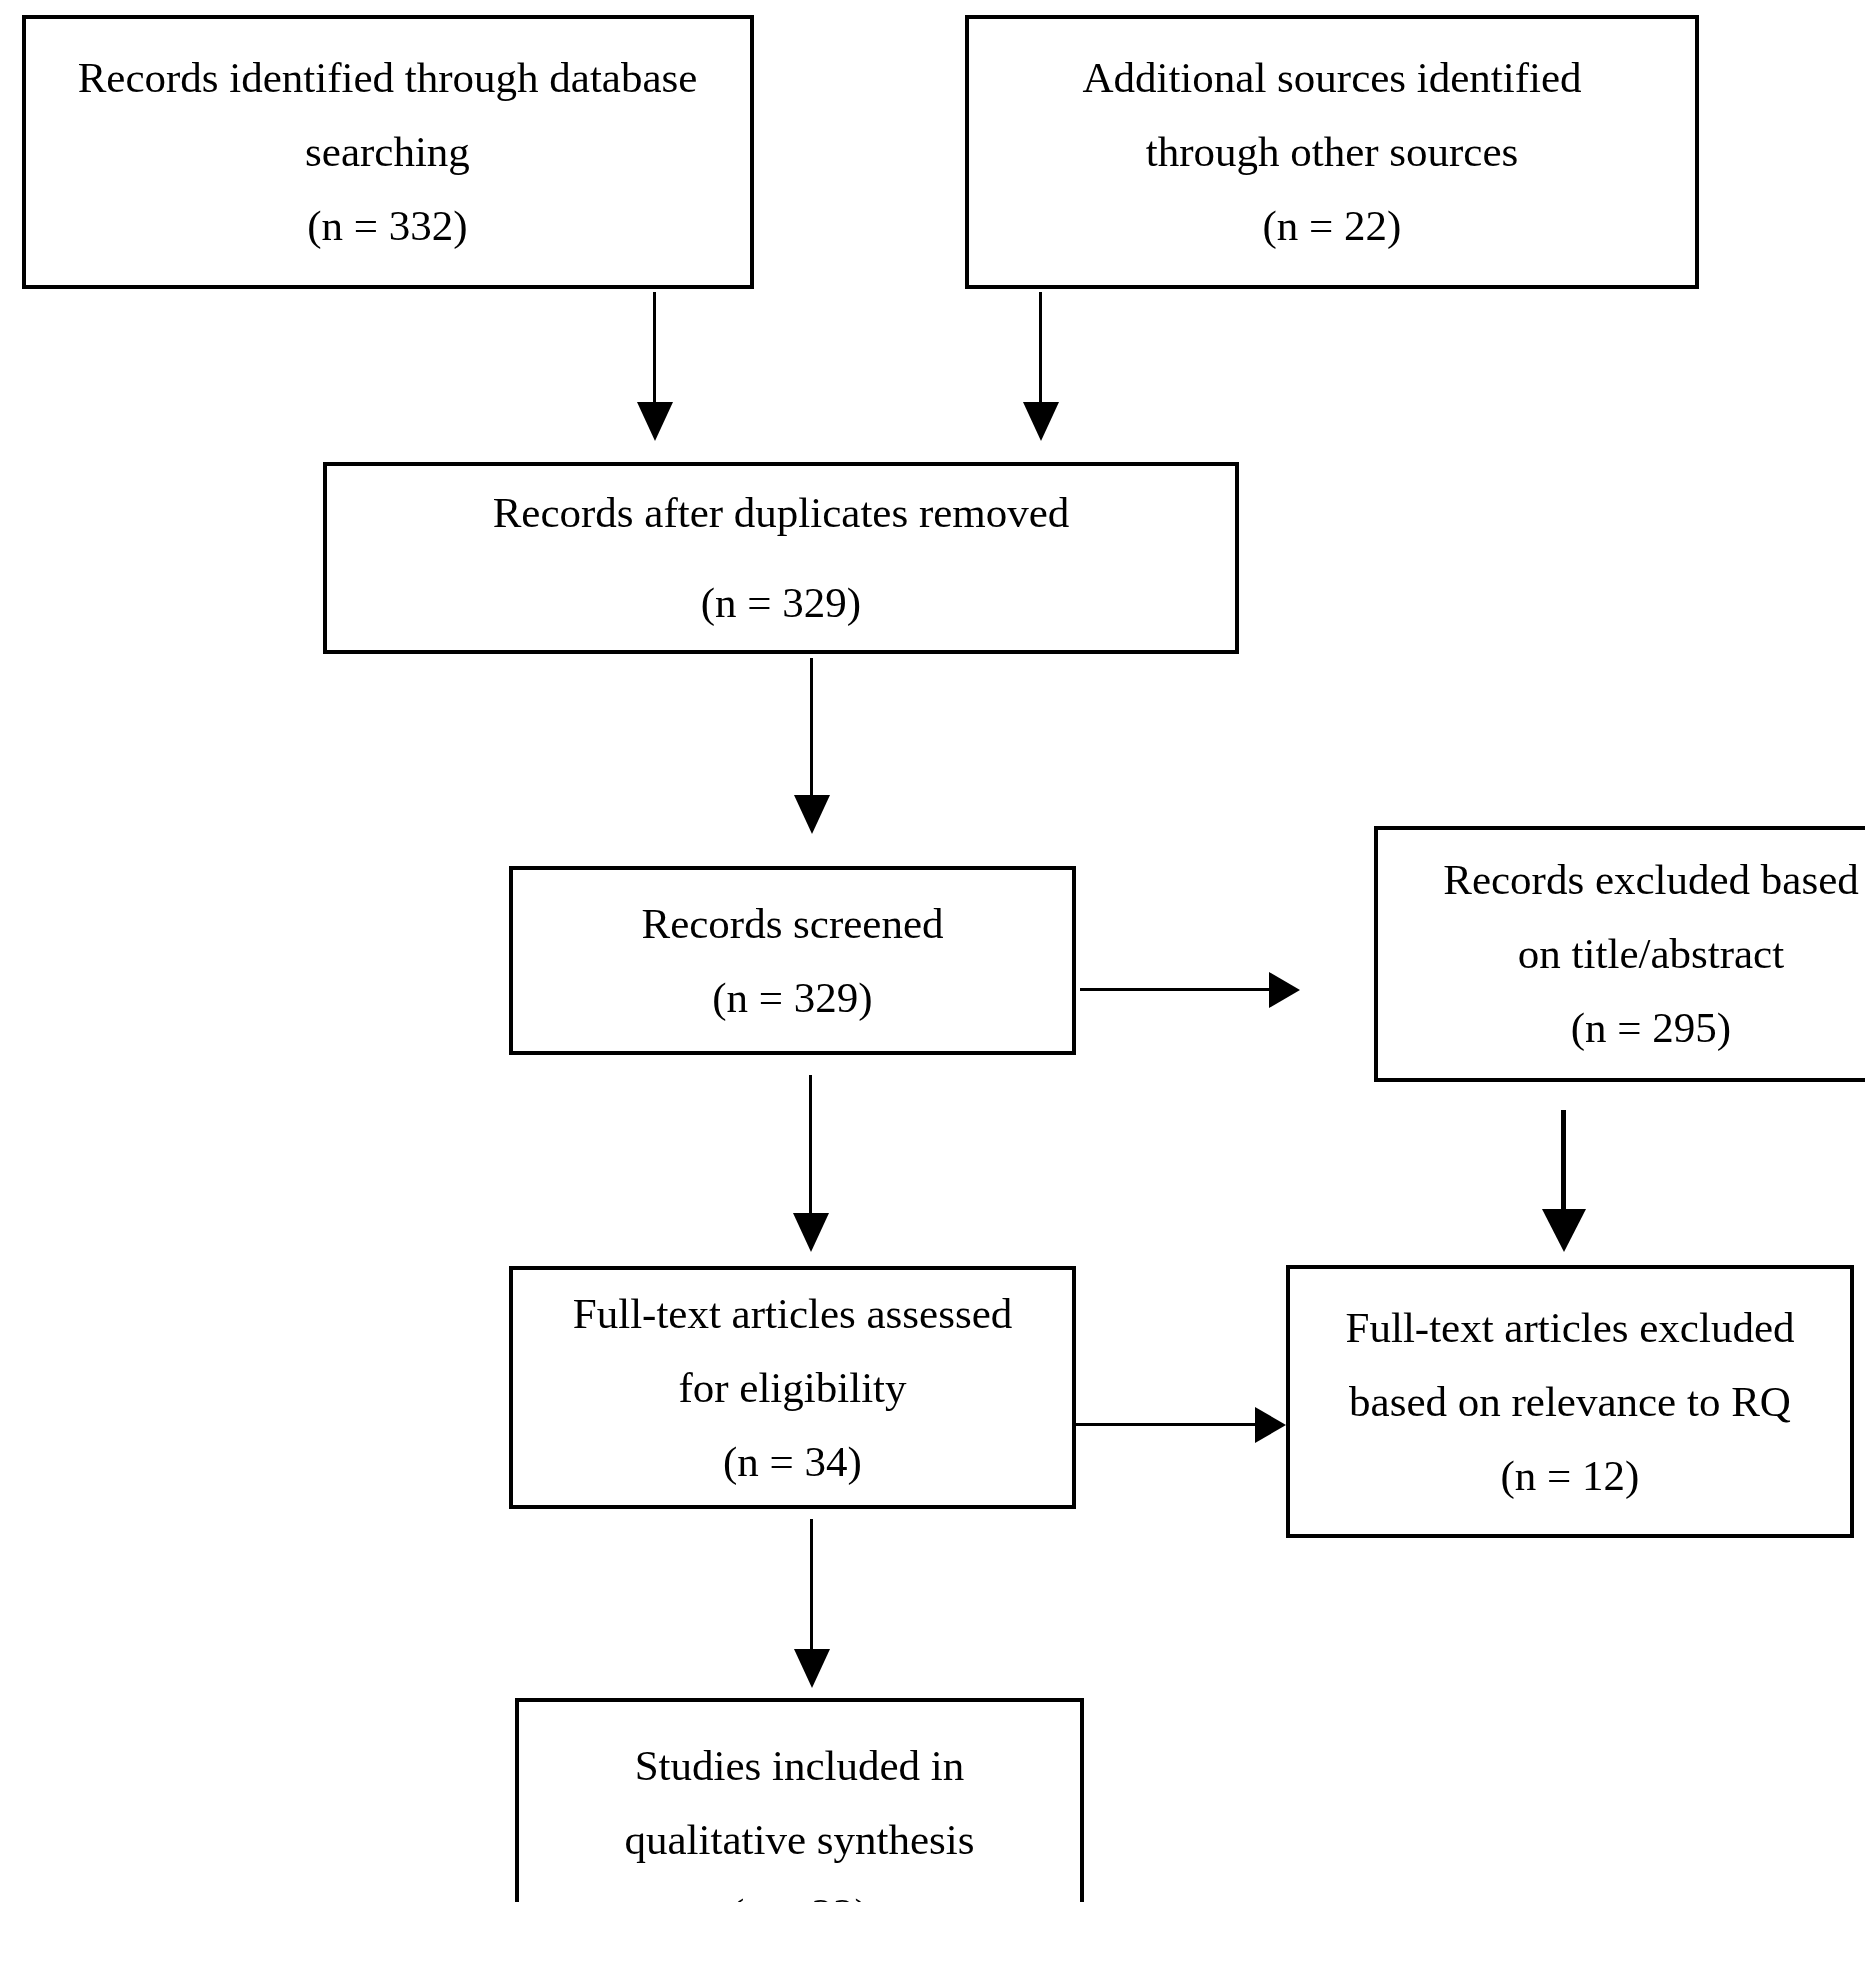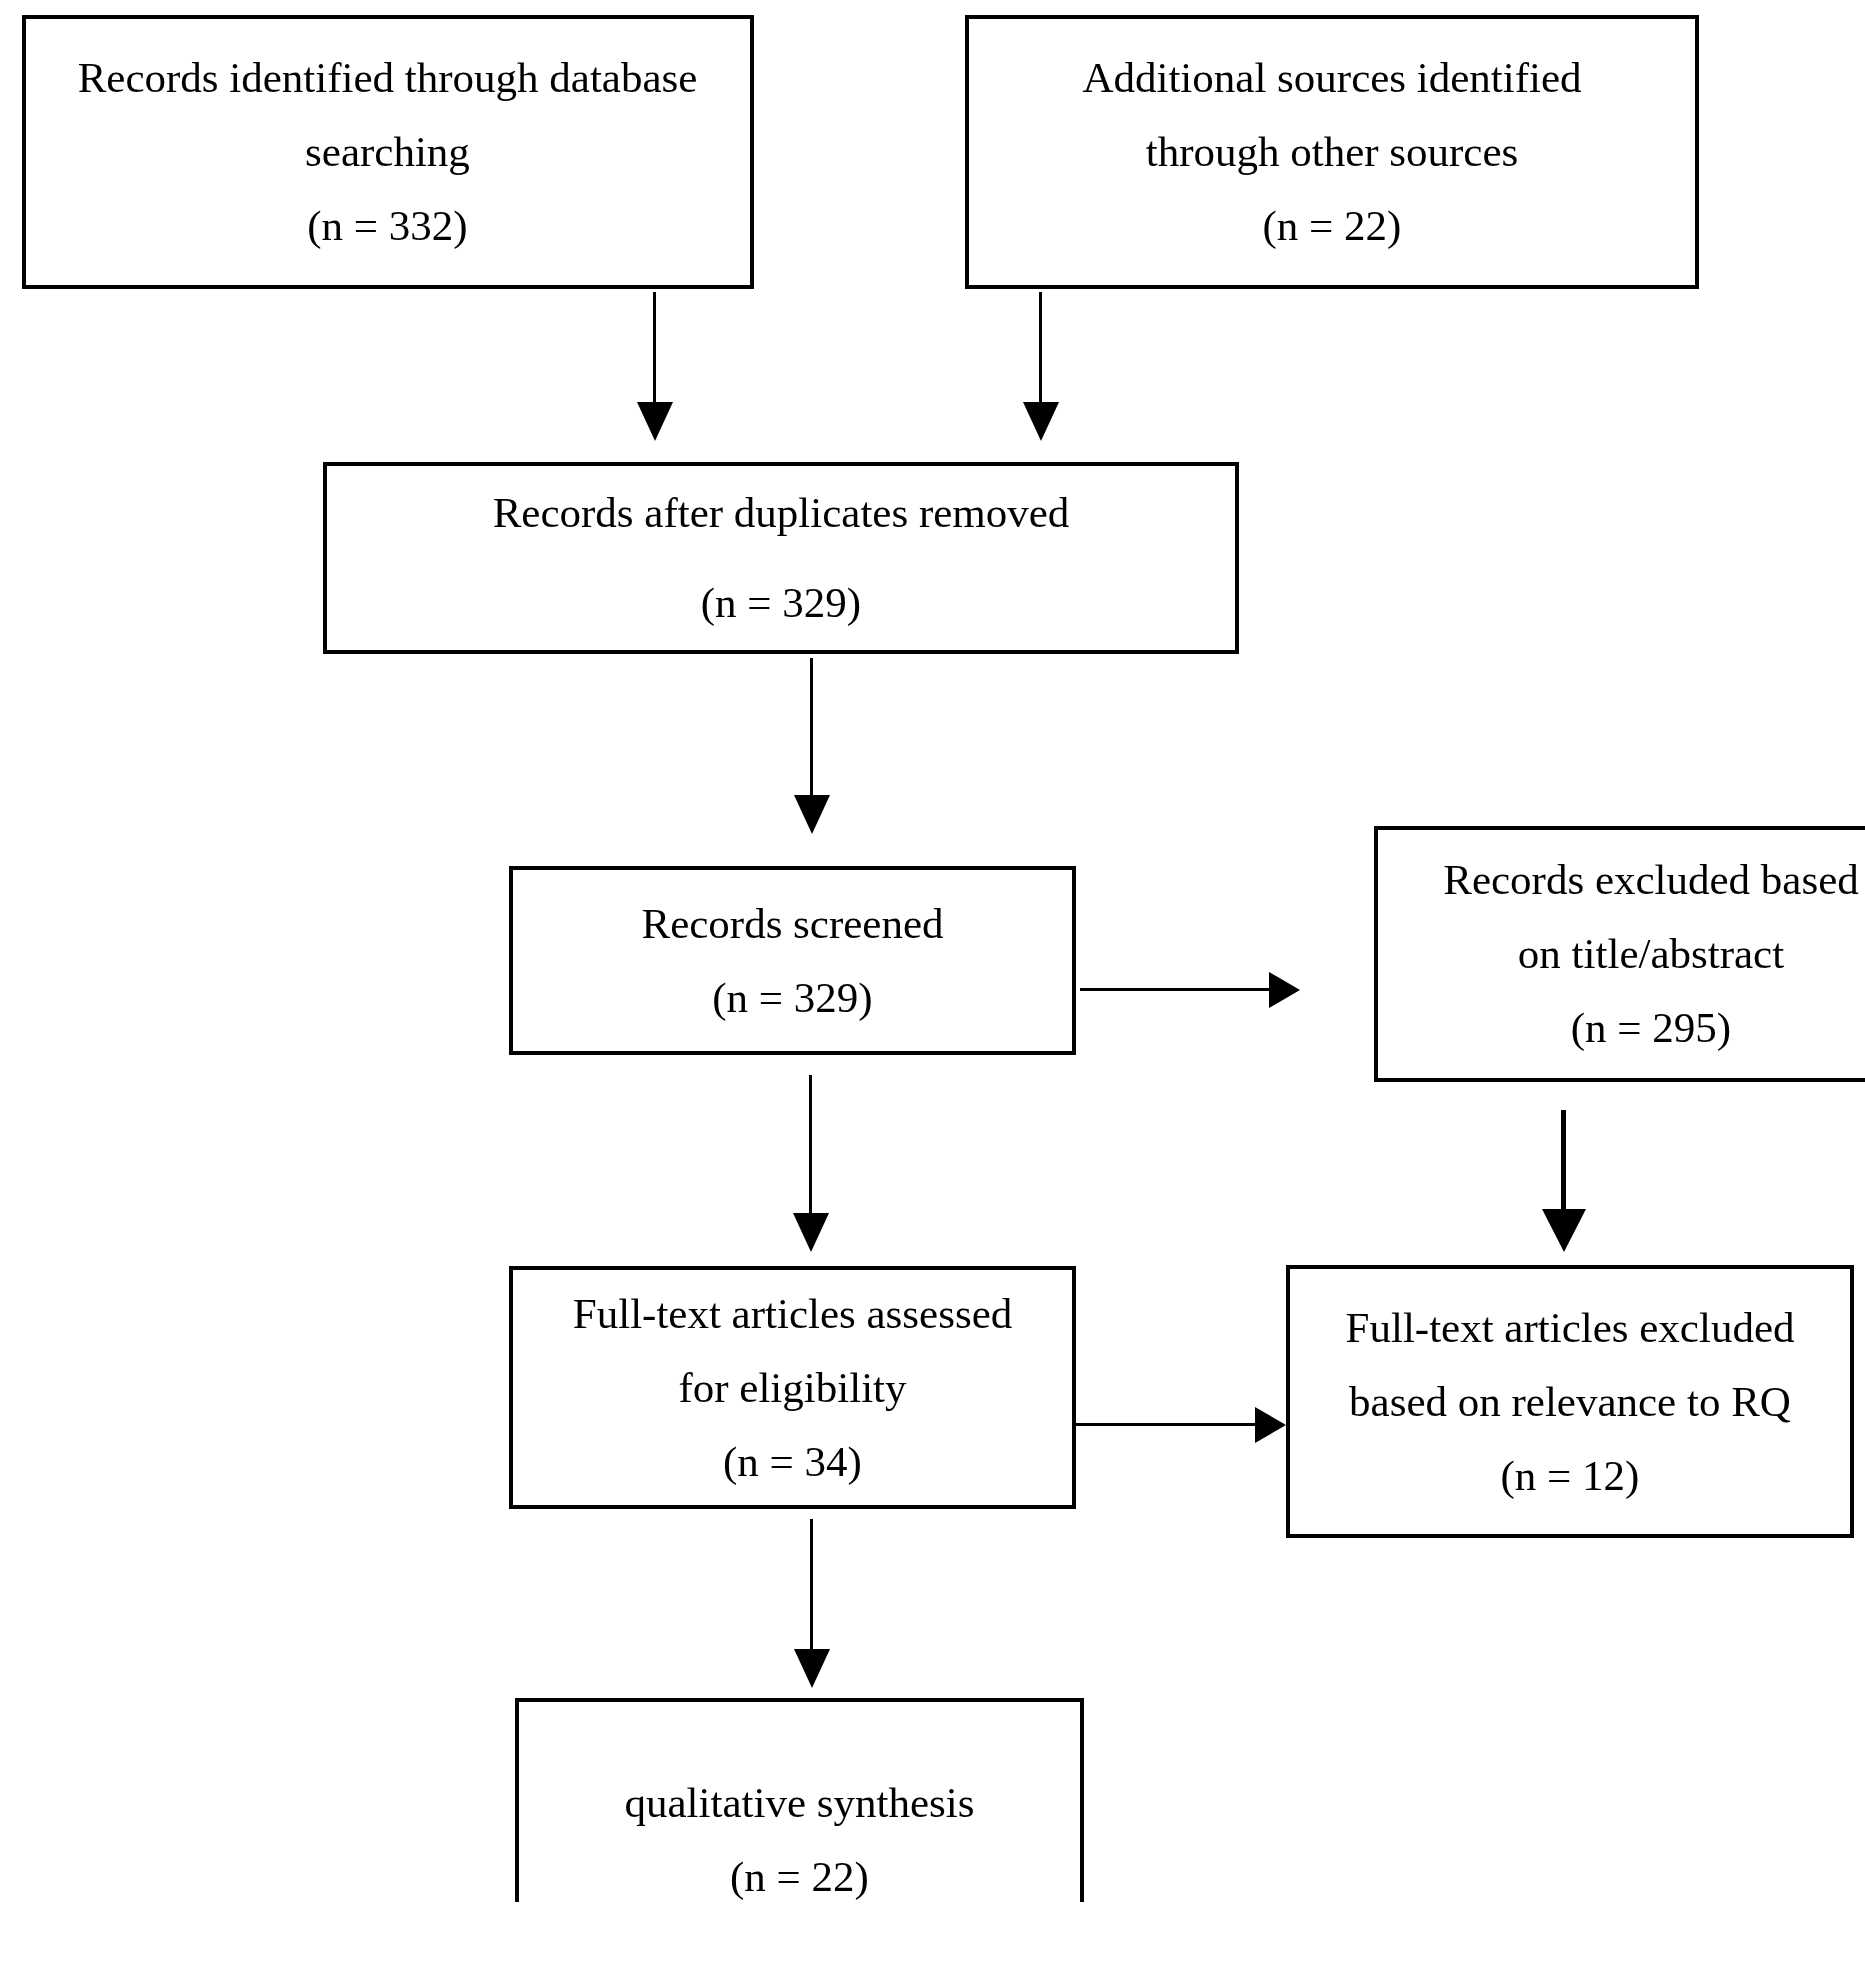--- a/index.html
+++ b/index.html
@@ -126,20 +126,21 @@
     <div class="line">(n = 34)</div>
   </div>
 
   <div class="box b7">
     <div class="line">Full-text articles excluded</div>
     <div class="line">based on relevance to RQ</div>
     <div class="line">(n = 12)</div>
   </div>
 
   <div class="box b8">
+    <div class="line">Studies included in</div>
     <div class="line">qualitative synthesis</div>
     <div class="line">(n = 22)</div>
   </div>
 
   <div class="varrow a1">
     <div class="shaft"></div>
     <div class="head"></div>
   </div>
 
   <div class="varrow a2">

